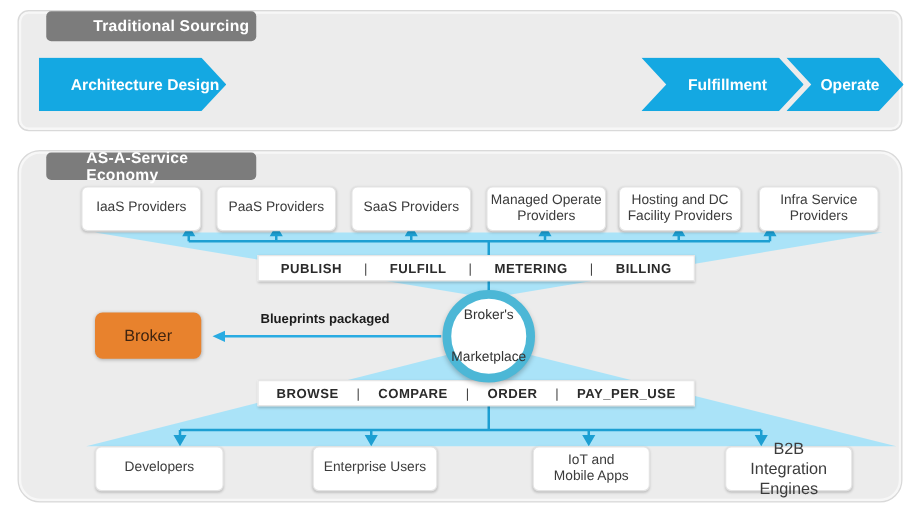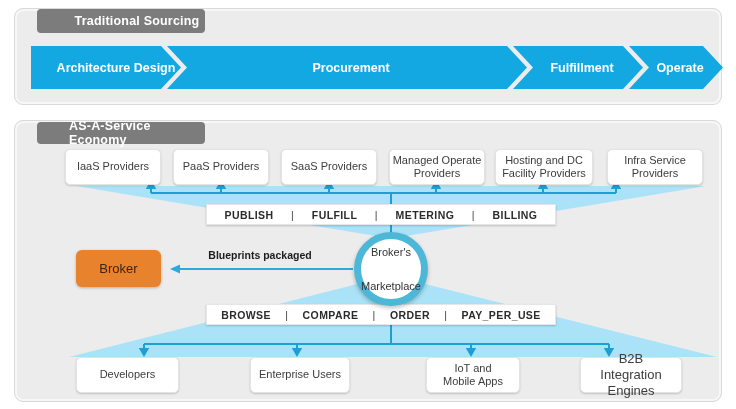--- a/index.html
+++ b/index.html
@@ -55,32 +55,29 @@
 </head>
 <body>
 
 <div class="panel" style="left:14px;top:8px;width:708px;height:97px;">
   <div class="section-label" style="left:22px;top:0;width:168px;height:24px;">
     <span>Traditional Sourcing</span>
   </div>
   <div class="chevron chev-first" style="left:16px;width:150px;padding-left:20px;">
     <span>Architecture Design</span>
   </div>
-  <div class="chevron chev-mid" style="left:152px;width:360px;">
-    <span>Procurement</span>
-  </div>
   <div class="chevron chev-mid" style="left:614px;width:94px;">
     <span>Operate</span>
   </div>
   <div class="chevron chev-mid" style="left:498px;width:130px;">
     <span>Fulfillment</span>
   </div>
 </div>
 
-<div class="panel" style="left:14px;top:120px;width:708px;height:282px;">
+<div class="panel" style="left:14px;top:120px;width:708px;height:282px;border-radius:18px;">
 
   <div class="section-label" style="left:22px;top:1px;width:168px;height:22px;">
     <span>AS-A-Service Economy</span>
   </div>
 
   <svg class="overlay" width="708" height="282" viewBox="0 0 708 282">
     <polygon points="61,65 691,65 391,115 361,115" fill="#aae3f8"></polygon>
     <polygon points="362,158 390,158 702,236 54,236" fill="#aae3f8"></polygon>
     <g stroke="#1d9fd2" stroke-width="2" fill="#1d9fd2">
       <line x1="136" y1="72" x2="601" y2="72"></line>

